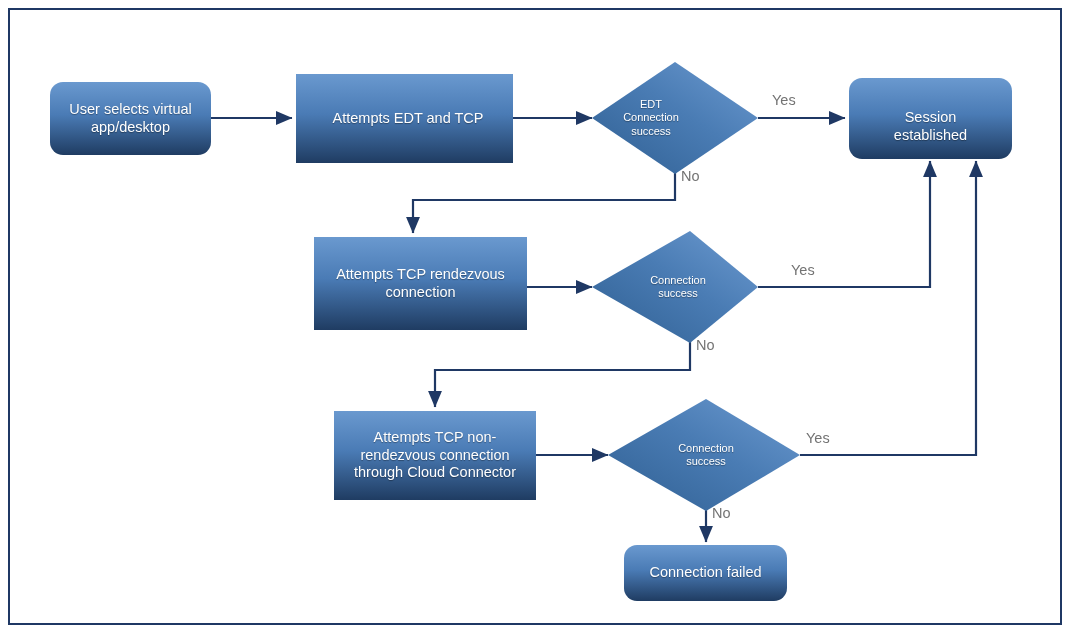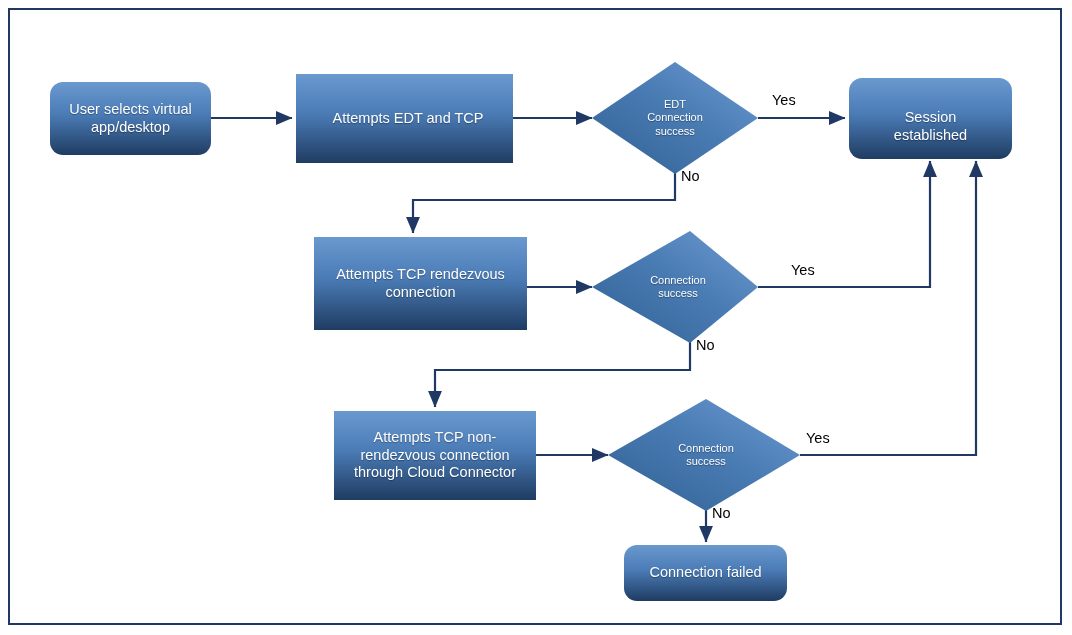--- a/index.html
+++ b/index.html
@@ -42,21 +42,21 @@
     pointer-events: none;
     line-height: 1.22;
     white-space: pre-line;
     text-shadow: 0 1px 1px rgba(0,0,0,0.35);
   }
   .lbl-process { font-size: 14.5px; }
   .lbl-terminal { font-size: 14.5px; }
   .lbl-decision { font-size: 11px; }
   .edge-label {
     position: absolute;
-    color: #000000;
+    color: #737373;
     font-size: 14.5px;
     font-family: "Liberation Sans", sans-serif;
     white-space: nowrap;
   }
 </style>
 </head>
 <body>
 
 <div id="canvas">
 
@@ -119,21 +119,21 @@
     <polygon points="706,399 800,455 706,511 608,455" fill="url(#gradDecision)"></polygon>
 
     <rect x="624" y="545" width="163" height="56" rx="13" ry="13" fill="url(#gradNode)"></rect>
   </svg>
 
   <div class="node-label lbl-terminal" style="left:50px; top:82px; width:161px; height:73px;">User selects virtual
 app/desktop</div>
 
   <div class="node-label lbl-process" style="left:296px; top:74px; width:224px; height:89px;">Attempts EDT and TCP</div>
 
-  <div class="node-label lbl-decision" style="left:600px; top:62px; width:150px; height:112px;">EDT
+  <div class="node-label lbl-decision" style="left:576px; top:62px; width:150px; height:112px;">EDT
 Connection
 success</div>
 
   <div class="node-label lbl-terminal" style="left:849px; top:78px; width:163px; height:97px;">Session
 established</div>
 
   <div class="node-label lbl-process" style="left:314px; top:237px; width:213px; height:93px;border-radius:11px;">Attempts TCP rendezvous
 connection</div>
 
   <div class="node-label lbl-decision" style="left:608px; top:231px; width:140px; height:112px;">Connection

